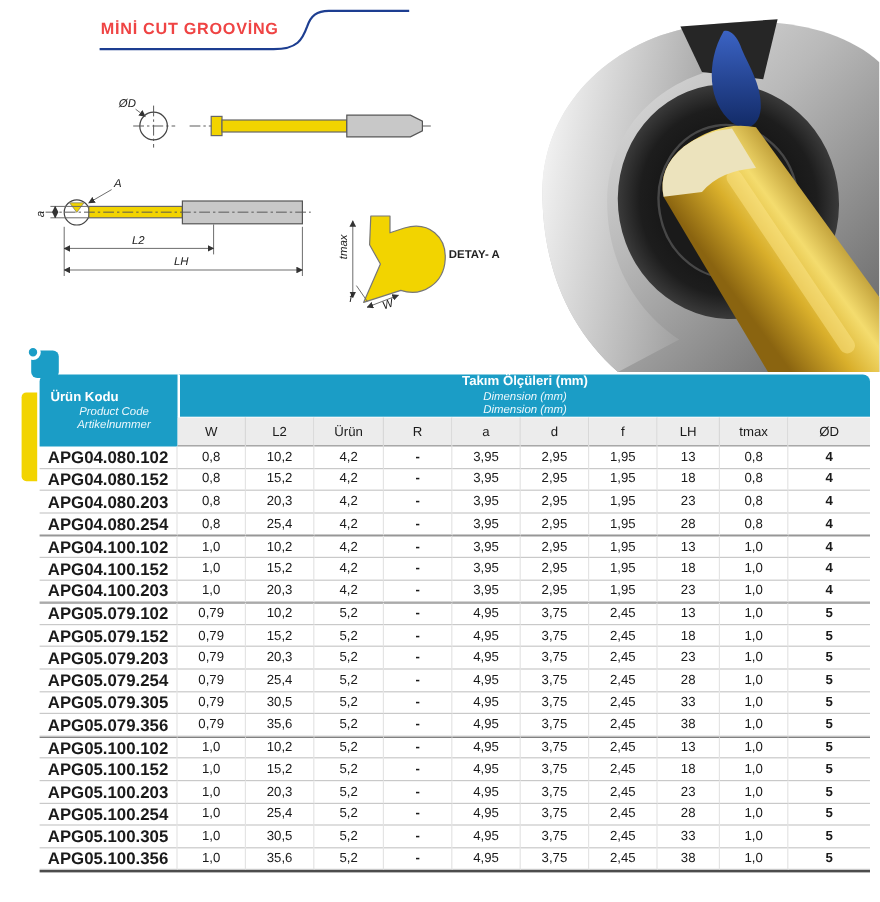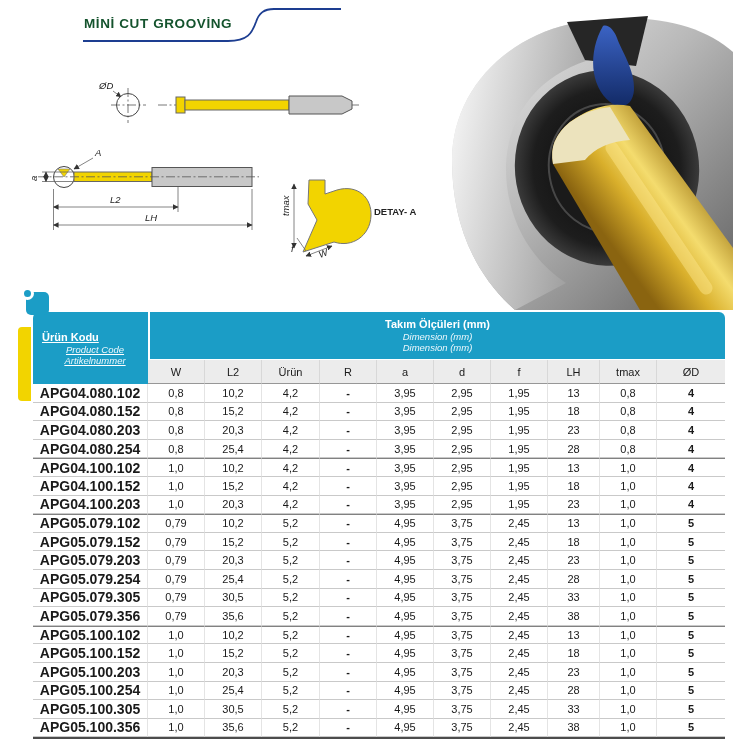--- a/index.html
+++ b/index.html
@@ -6,21 +6,21 @@
   html,body { width:733px; height:752px; }
   body {
     position:relative; background:#ffffff; overflow:hidden;
     font-family:"Liberation Sans", sans-serif; color:#1a1a1a;
   }
   .abs { position:absolute; }
 
   
   #page-title {
     left:84px; top:16px; font-size:13.5px; font-weight:bold;
-    letter-spacing:.6px; color:#14532d;
+    letter-spacing:.6px; color:#ef4444;
   }
 
   
   #top-art { left:0; top:0; width:733px; height:310px; }
   text { font-family:"Liberation Sans", sans-serif; fill:#222; }
   .dim-label { font-size:9.5px; font-style:italic; }
   .detail-title { font-size:9.5px; font-weight:bold; }
   .lines { stroke:#444; stroke-width:1; fill:none; }
   .thin { stroke:#666; stroke-width:.8; fill:none; }
   .centerline { stroke:#555; stroke-width:.8; fill:none; stroke-dasharray:9 2.5 2 2.5; }
@@ -40,22 +40,22 @@
     background:var(--teal,#1b9dc6); display:block;
   }
 
   
   #catalog-table {
     position:absolute; left:33px; top:312px; width:692px; z-index:1;
     border-collapse:separate; border-spacing:0; table-layout:fixed;
     font-size:11px; border-bottom:2px solid #4c4c4c;
   }
   #catalog-table td { text-align:center; vertical-align:middle; }
-  .teal-cell { background:var(--teal,#1b9dc6); color:#fff; height:48px; }
-  .code-head { border-radius:6px 0 0 0; text-align:left !important; padding-left:9px;text-decoration:underline; }
+  .teal-cell { background:var(--teal,#1b9dc6); color:#fff; height:36px; }
+  .code-head { border-radius:6px 0 0 0; text-align:left !important; padding-left:9px; }
   .dims-head { border-radius:0 6px 0 0; border-left:2px solid #fff; border-bottom:1px solid #fff; }
   .h-line1 { font-size:11px; font-weight:bold; line-height:13px; }
   .h-line2, .h-line3 { font-size:9.5px; font-style:italic; line-height:11px; color:#eaf7fc;text-align:center; }
   #column-header-row td {
     background:#ececec; height:24px; font-size:11px;
     border-bottom:1.5px solid #979797; border-right:1px solid #d8d8d8;
   }
   #column-header-row td:last-child { border-right:none; }
   #catalog-table tbody td {
     height:18.6px; border-bottom:1px solid #c9c9c9; border-right:1px solid #e4e4e4;

